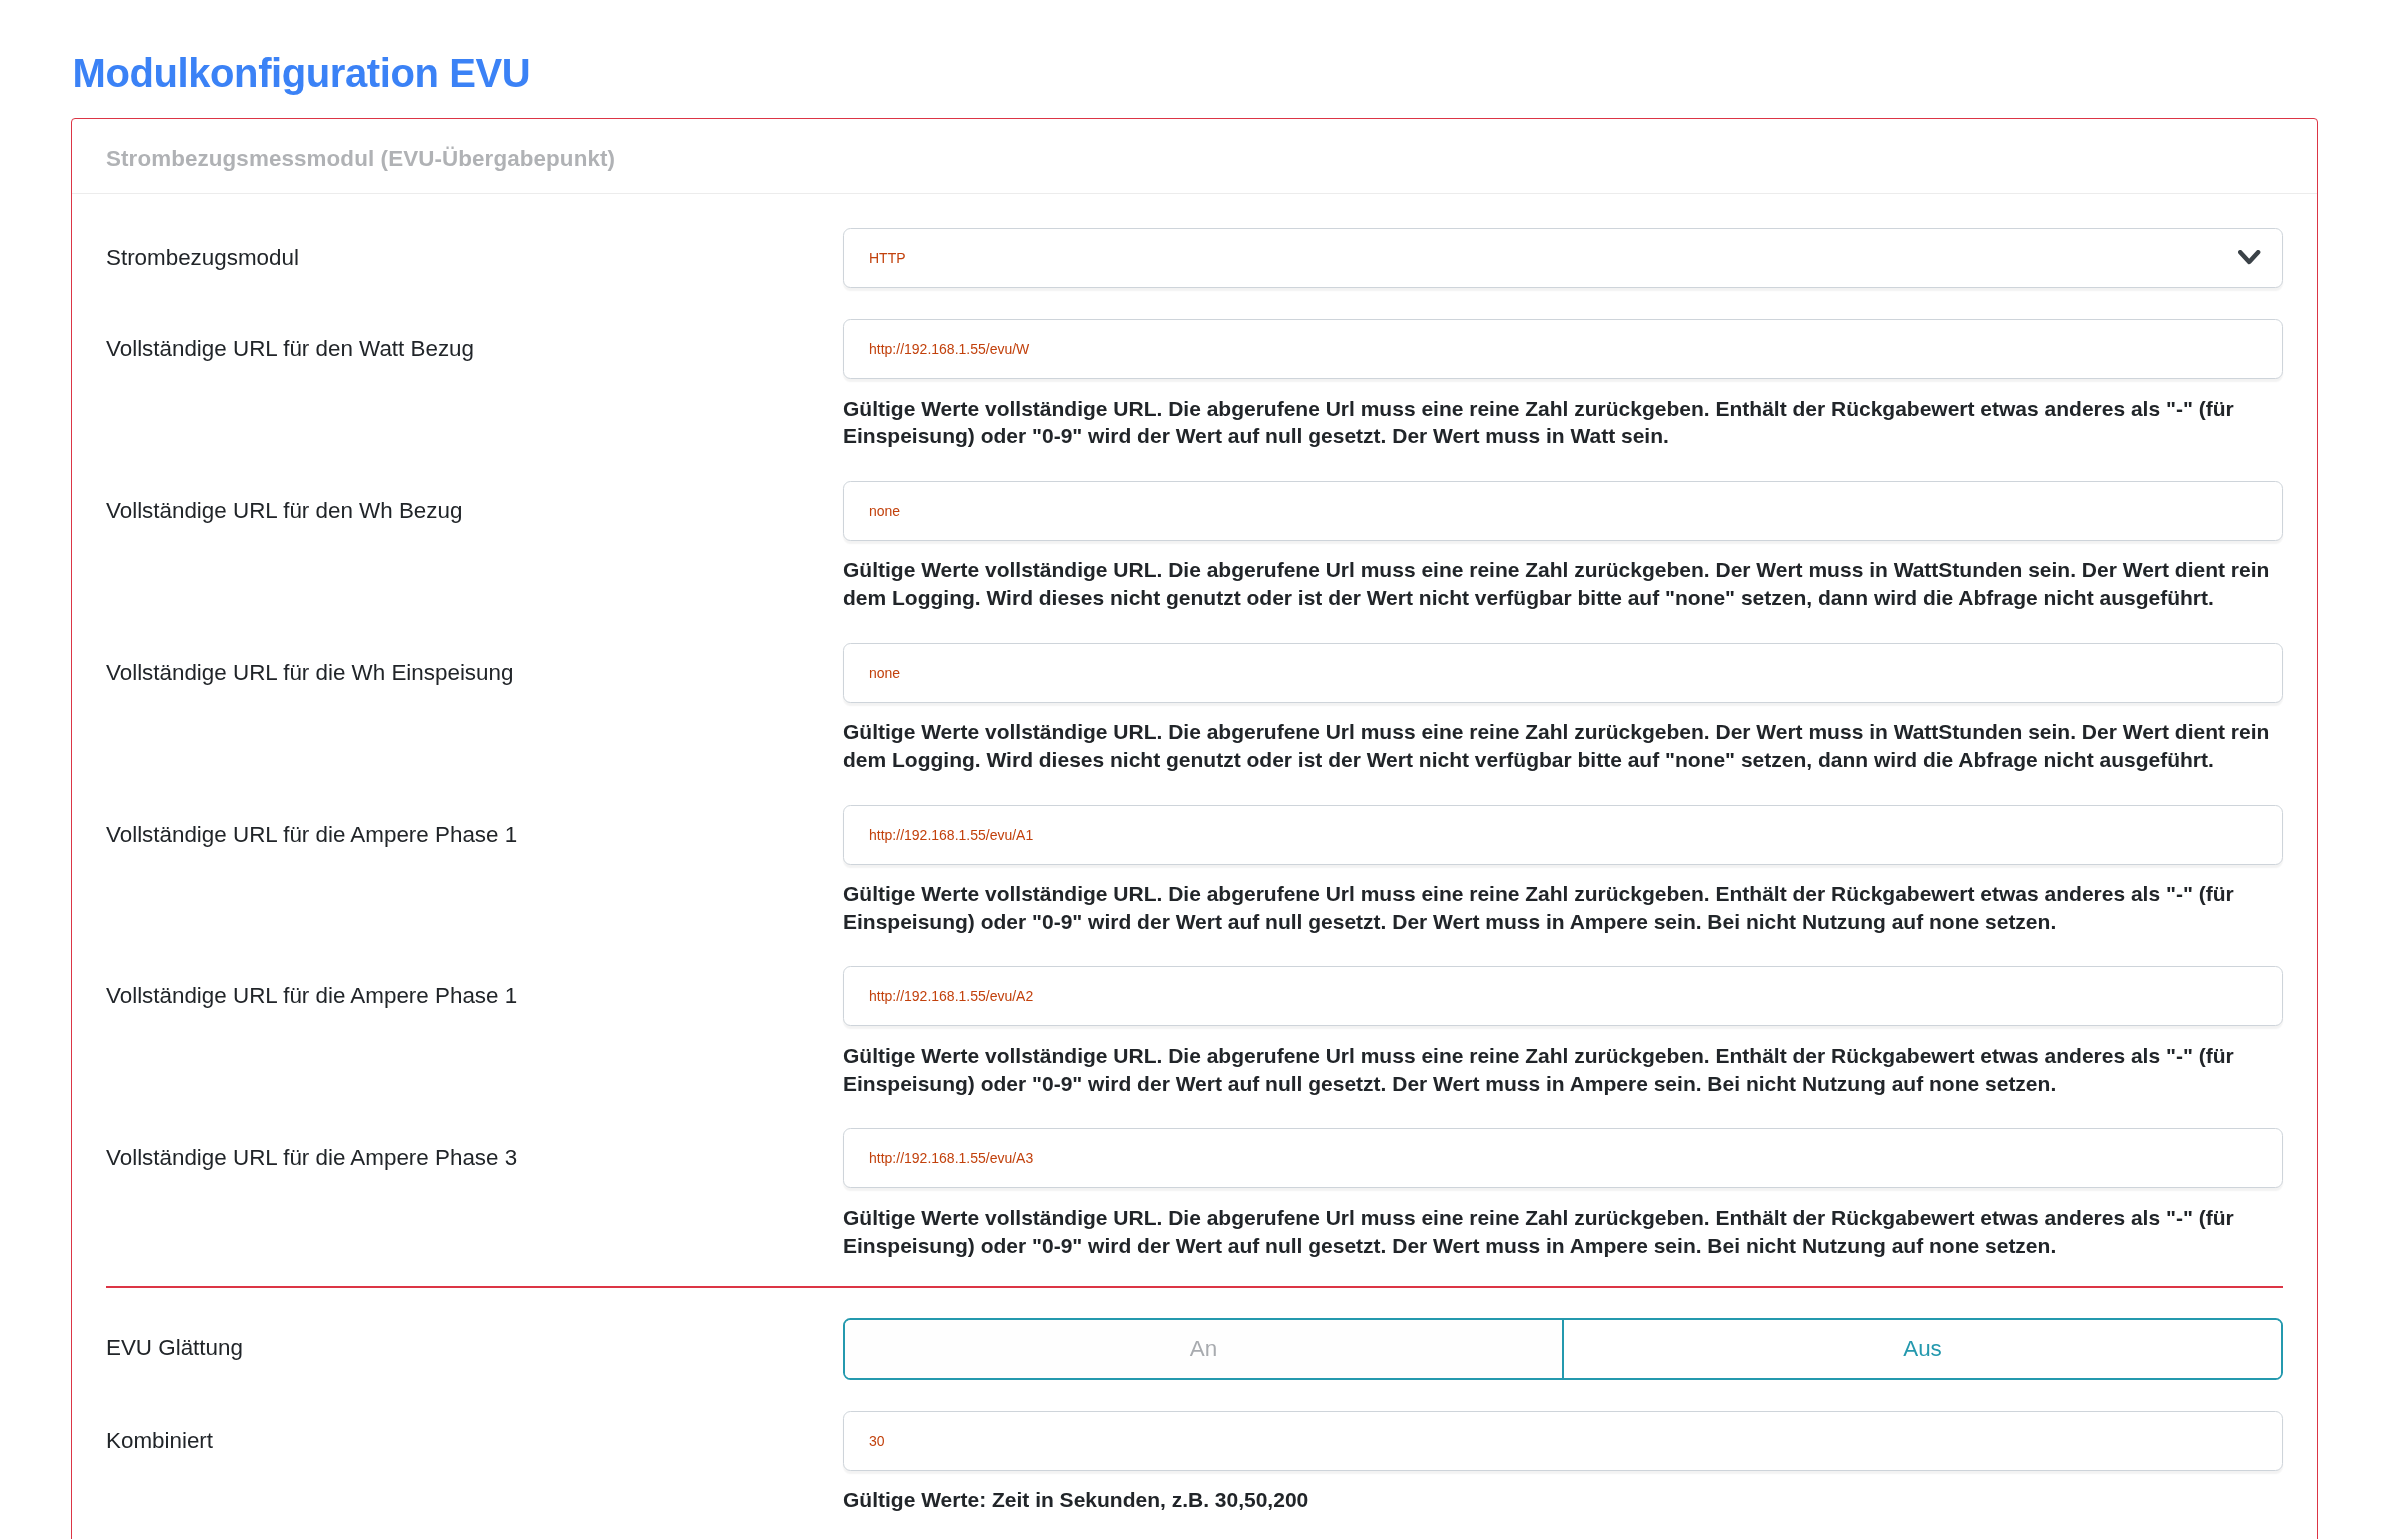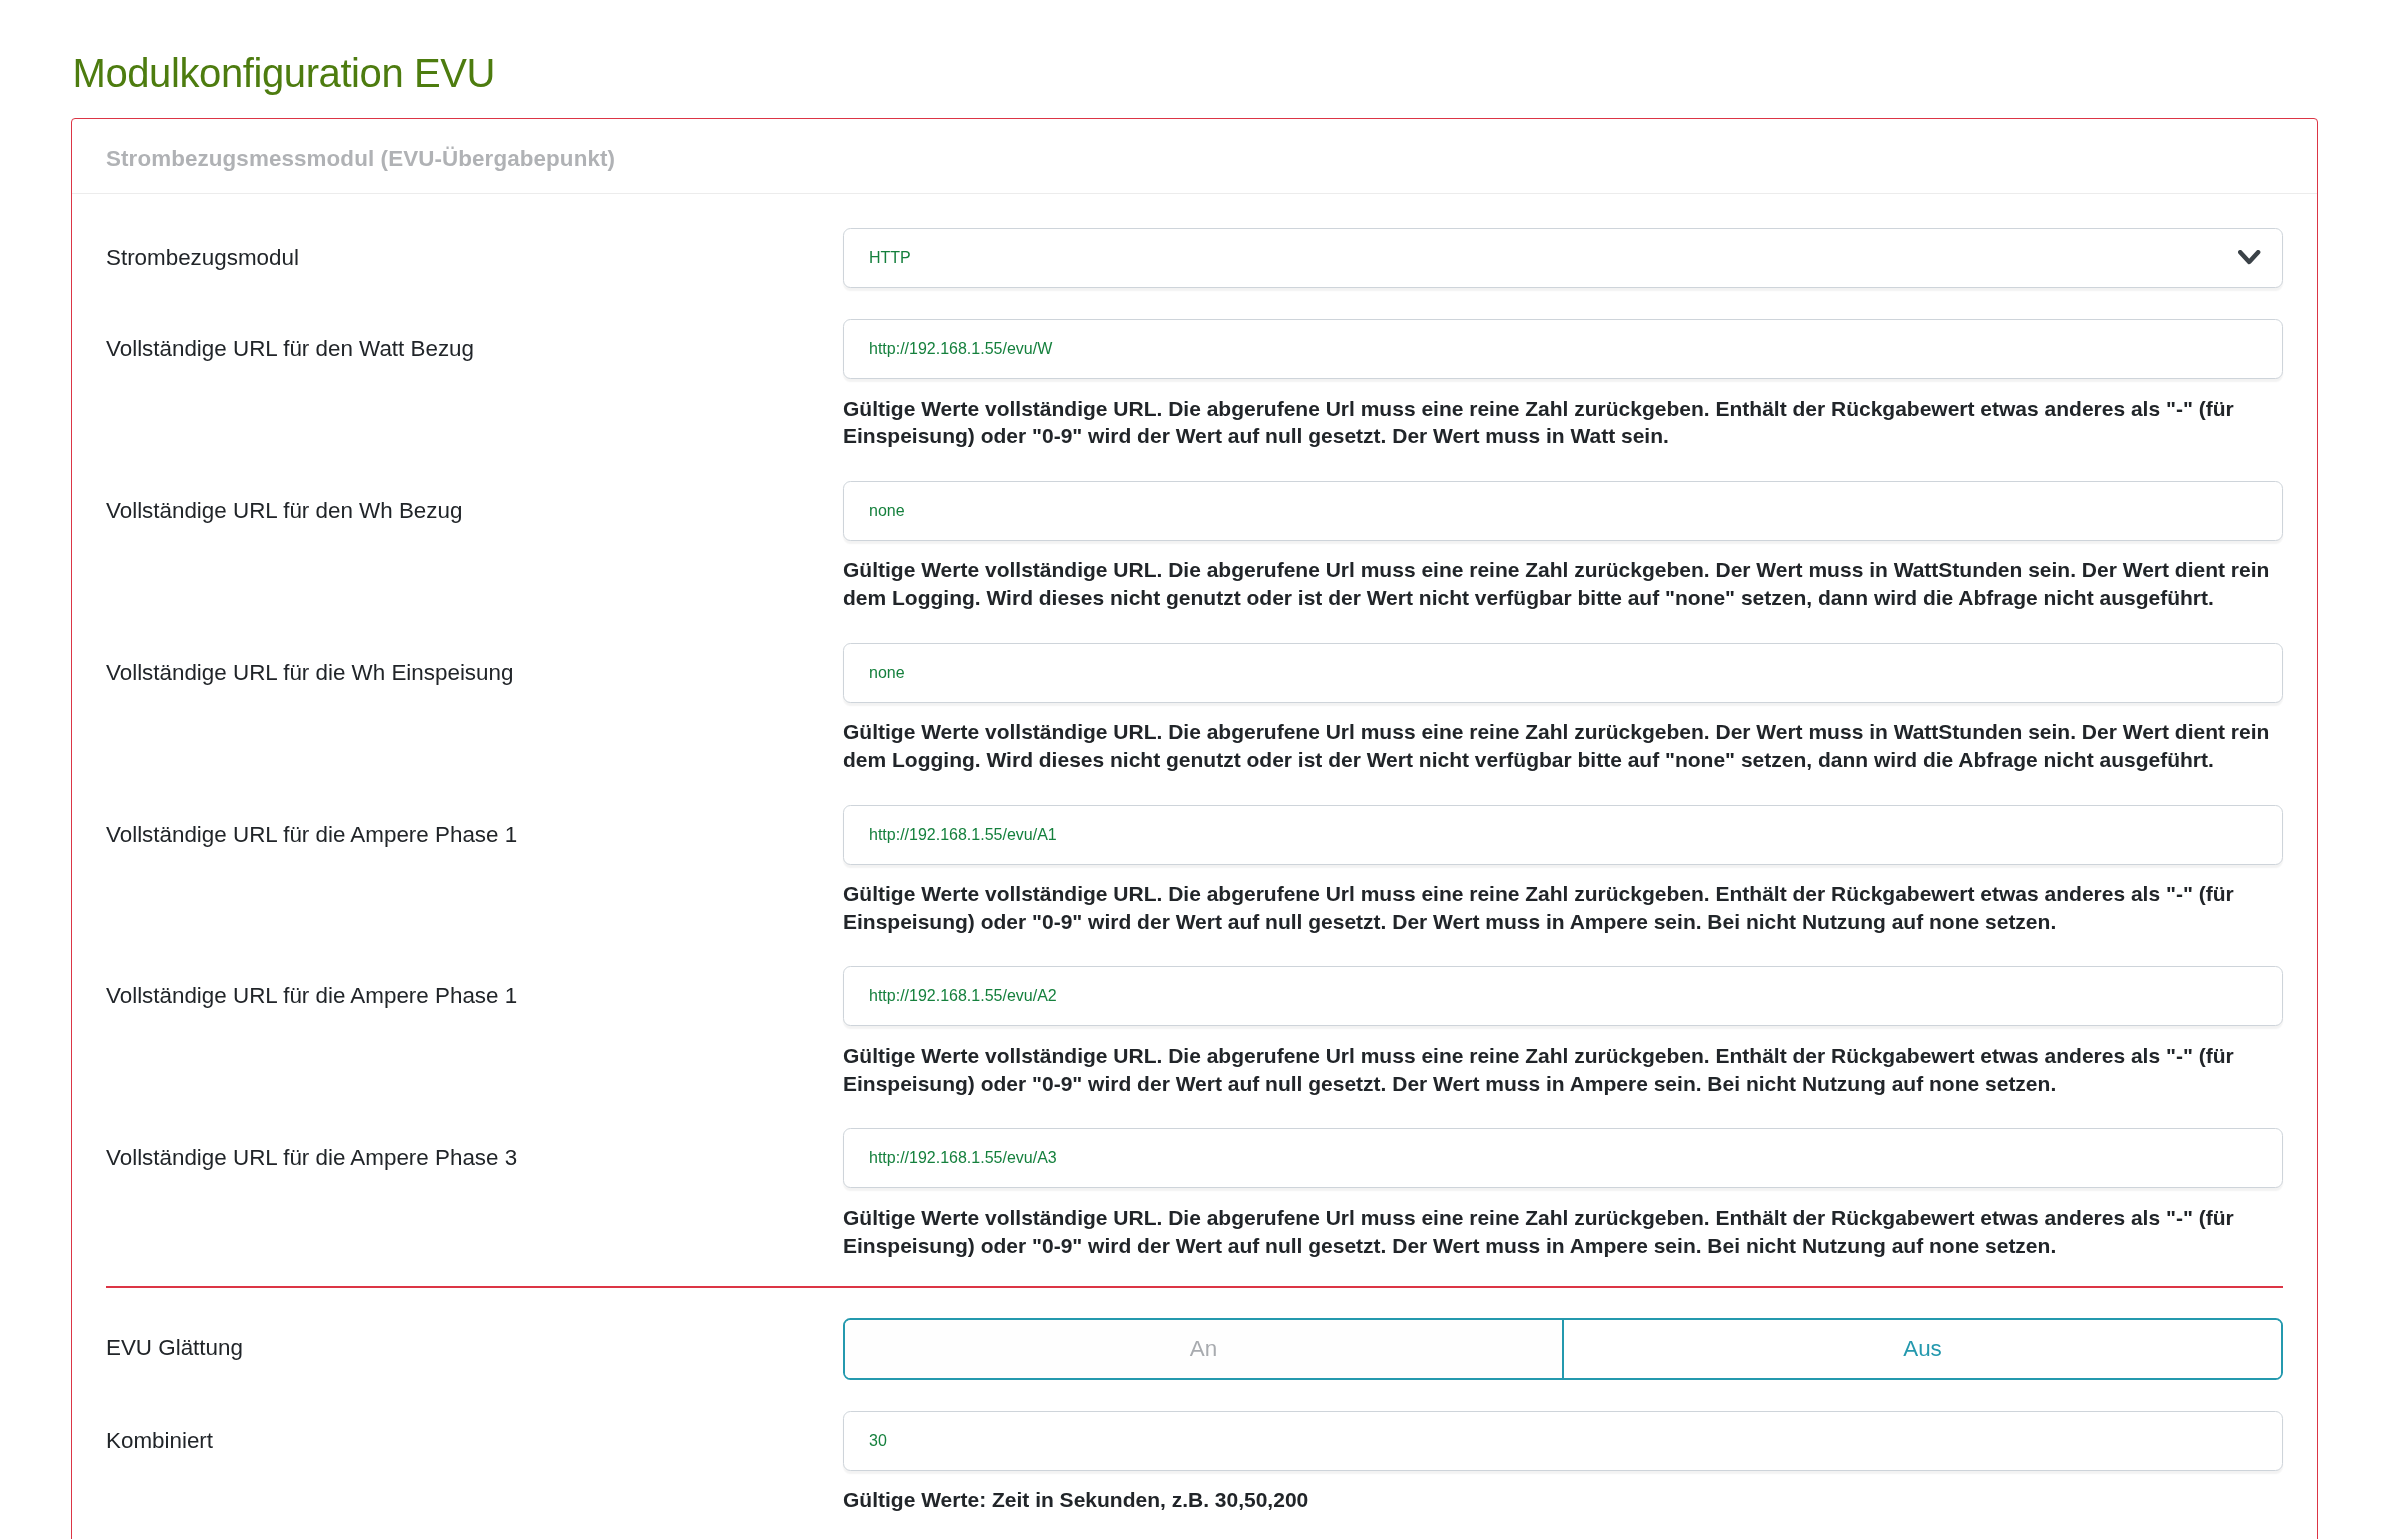--- a/index.html
+++ b/index.html
@@ -9,23 +9,23 @@
     background: #ffffff;
     overflow: hidden;
     font-family: "Liberation Sans", sans-serif;
     color: #212529;
   }
   .page { padding: 43px 71px 0 71px; }
 
   h1.page-title {
     margin: 7.5px 0 22.4px 1.5px;
     font-size: 40px;
-    font-weight: 400;
+    font-weight: 700;
     letter-spacing: -0.4px;
-    color: #4d7c0f;
+    color: #3b82f6;
   }
 
   .card {
     border: 1.5px solid #dc3545;
     border-radius: 4px;
     background: #fff;
   }
   .card-header {
     padding: 27px 34px 21px 34px;
     font-size: 22.4px;
@@ -44,22 +44,22 @@
     font-size: 22.4px;
     color: #212529;
     padding-right: 30px;
   }
   .control-col { flex: 1; min-width: 0; }
 
   .text-input, .module-select {
     width: 100%;
     height: 60px;
     font-family: "Liberation Sans", sans-serif;
-    font-size: 16px;
-    color: #15803d;
+    font-size: 14px;
+    color: #c2410c;
     padding: 0 25px;
     border: 1.5px solid #ced4da;
     border-radius: 7.5px;
     background: #ffffff;
     box-shadow: 0 2.2px 1.5px rgba(0,0,0,0.05);
     outline: none;
   }
   .select-wrap { position: relative; }
   .module-select {
     appearance: none; -webkit-appearance: none; -moz-appearance: none;

